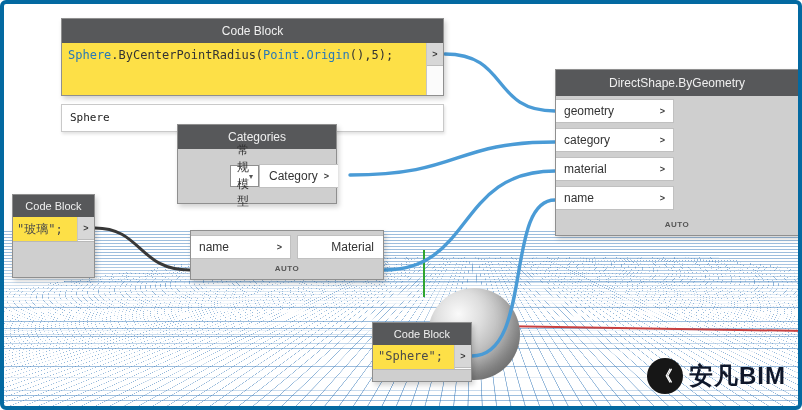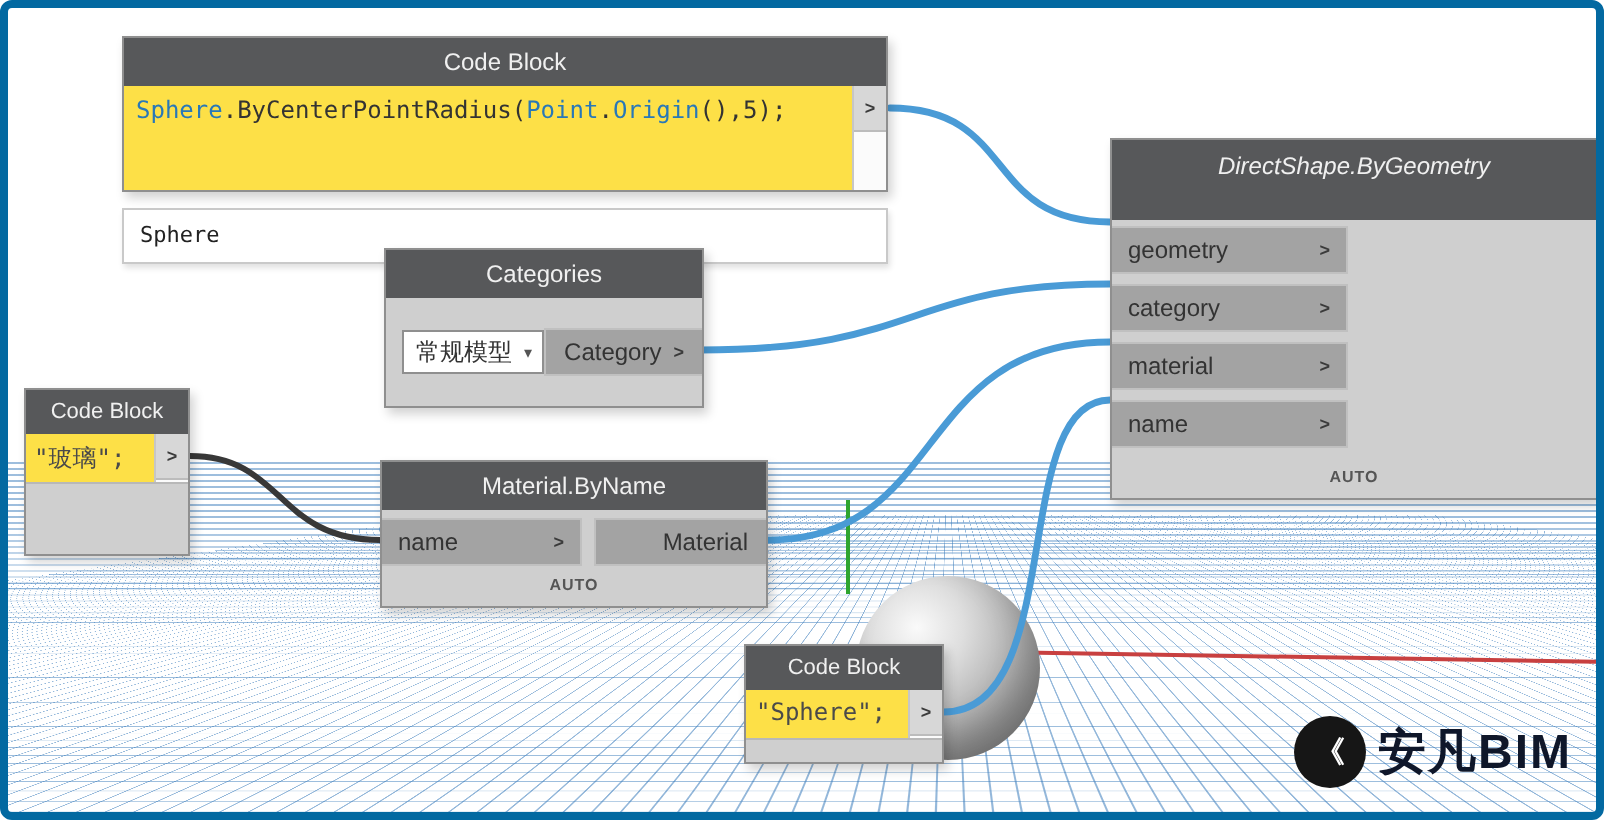--- a/index.html
+++ b/index.html
@@ -57,29 +57,29 @@
   .tok.str { color:#4a4a4a; }
 
   #node-code-top { left:57px; top:14px; width:383px; }
   #node-code-top .cb-body { height:52px; }
 
   #preview-bubble { position:absolute; left:57px; top:100px; width:383px; height:28px;
     background:#fff; border:1px solid #c9c9c9; box-shadow:1px 2px 3px rgba(0,0,0,0.12);
     font-family:"DejaVu Sans Mono", monospace; font-size:11px; line-height:26px;
     padding:0 8px; color:#222; }
 
-  #node-categories { left:188px; top:120px; width:160px; }
+  #node-categories { left:173px; top:120px; width:160px; }
   .cat-body { display:flex; align-items:center; justify-content:space-between;
               height:54px; padding-left:8px; }
   .dropdown { background:#fff; border:1px solid #8f8f8f; height:22px; width:92px;
               display:flex; align-items:center; justify-content:space-between;
-              padding:0 5px 0 6px; font-size:12px; cursor:pointer; }
+              padding:0 5px 0 6px; font-size:12px; cursor:pointer;margin-left:44px; }
   .dd-chevron { font-size:8px; color:#555; }
 
-  .port-in, .port-out { background:#a3a3a3; border:1px solid #c0c0c0; height:24px;
+  .port-in, .port-out { background:#ffffff; border:1px solid #c0c0c0; height:24px;
     display:flex; align-items:center; font-size:12px; color:#333; cursor:pointer; }
   .port-in  { border-left:none; justify-content:space-between; padding:0 8px; }
   .port-out { border-right:none; justify-content:flex-end; gap:6px; padding:0 9px; }
   .chev { font-size:9px; font-weight:bold; color:#3a3a3a; }
   .auto-label { display:block; text-align:center; font-size:8px; font-weight:bold;
                 letter-spacing:0.5px; color:#555; padding:5px 8px 6px; }
 
   #node-code-left { left:8px; top:190px; width:83px; }
   #node-code-left .cb-body { height:24px; }
   #node-code-left .cb-code { padding:4px 4px; }
@@ -90,21 +90,21 @@
   .mat-row { display:flex; justify-content:space-between; }
   #node-material .port-in  { width:100px; }
   #node-material .port-out { width:86px; }
 
   #node-code-bottom { left:368px; top:318px; width:100px; }
   #node-code-bottom .cb-body { height:24px; }
   #node-code-bottom .cb-code { padding:4px 5px; }
   #node-code-bottom .cb-footer { height:12px; }
 
   #node-directshape { left:551px; top:65px; width:244px; }
-  #node-directshape .node-header { height:40px; line-height:26px;font-style:italic; }
+  #node-directshape .node-header { height:26px; line-height:26px; }
   .ds-body { padding-top:3px; }
   .ds-row { display:flex; justify-content:space-between; margin-bottom:5px; }
   #node-directshape .port-in  { width:118px; }
   #node-directshape .port-out { width:90px; justify-content:center; }
 
   
   .watermark { position:absolute; right:12px; bottom:12px; display:flex;
                align-items:center; gap:6px; }
   .wm-logo { width:36px; height:36px; border-radius:50%; background:#161616;
              color:#fff; display:flex; align-items:center; justify-content:center;
@@ -169,21 +169,20 @@
       <div class="cb-portcol">
         <div class="cb-port">
           <span class="chev">&gt;</span>
         </div>
       </div>
     </div>
     <div class="cb-footer"></div>
   </div>
 
   <div class="node" id="node-material">
-    <div class="node-header">Material.ByName</div>
     <div class="mat-body">
       <div class="mat-row">
         <div class="port-in">
           <span>name</span>
           <span class="chev">&gt;</span>
         </div>
         <div class="port-out">
           <span>Material</span>
         </div>
       </div>

